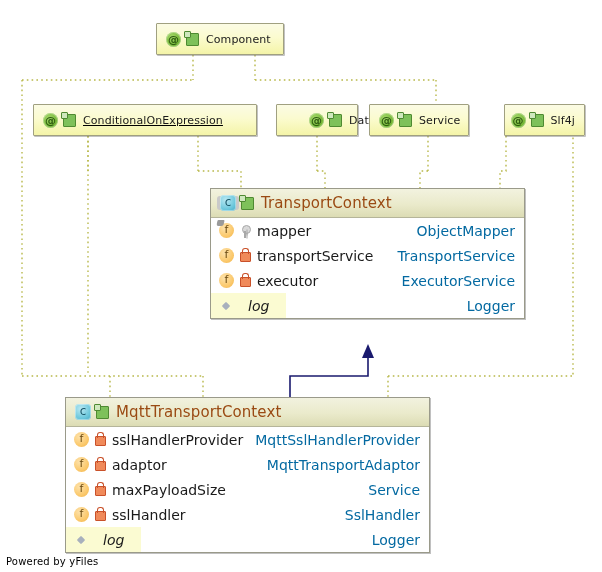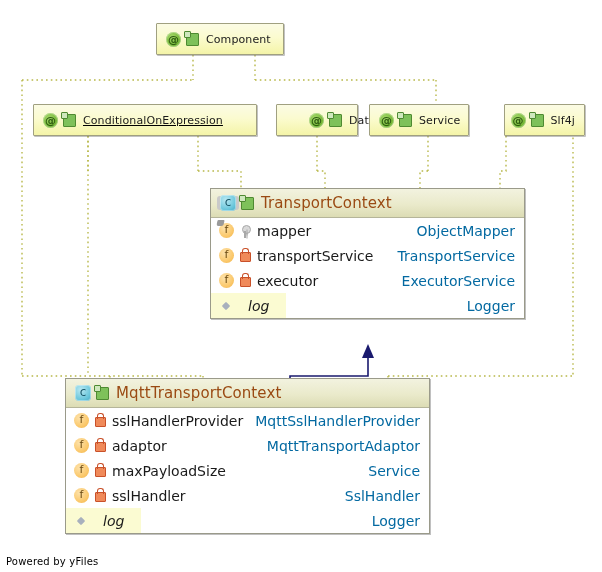--- a/index.html
+++ b/index.html
@@ -390,21 +390,21 @@
         <span class="gl">
           <span class="ic ic-dot"></span>
         </span>
         <span class="fname">log</span>
         <span class="ftype">Logger</span>
       </div>
 
     </div>
   </div>
 
-  <div class="cls" style="left:65px; top:378px; width:365px;">
+  <div class="cls" style="left:65px; top:397px; width:365px;">
     <div class="cls-head">
       <span class="ic ic-cls"></span>
       <span class="ic ic-pub"></span>
       <span class="nm">MqttTransportContext</span>
     </div>
     <div class="cls-body">
 
       <div class="row">
         <span class="gl">
           <span class="ic ic-f"></span>

